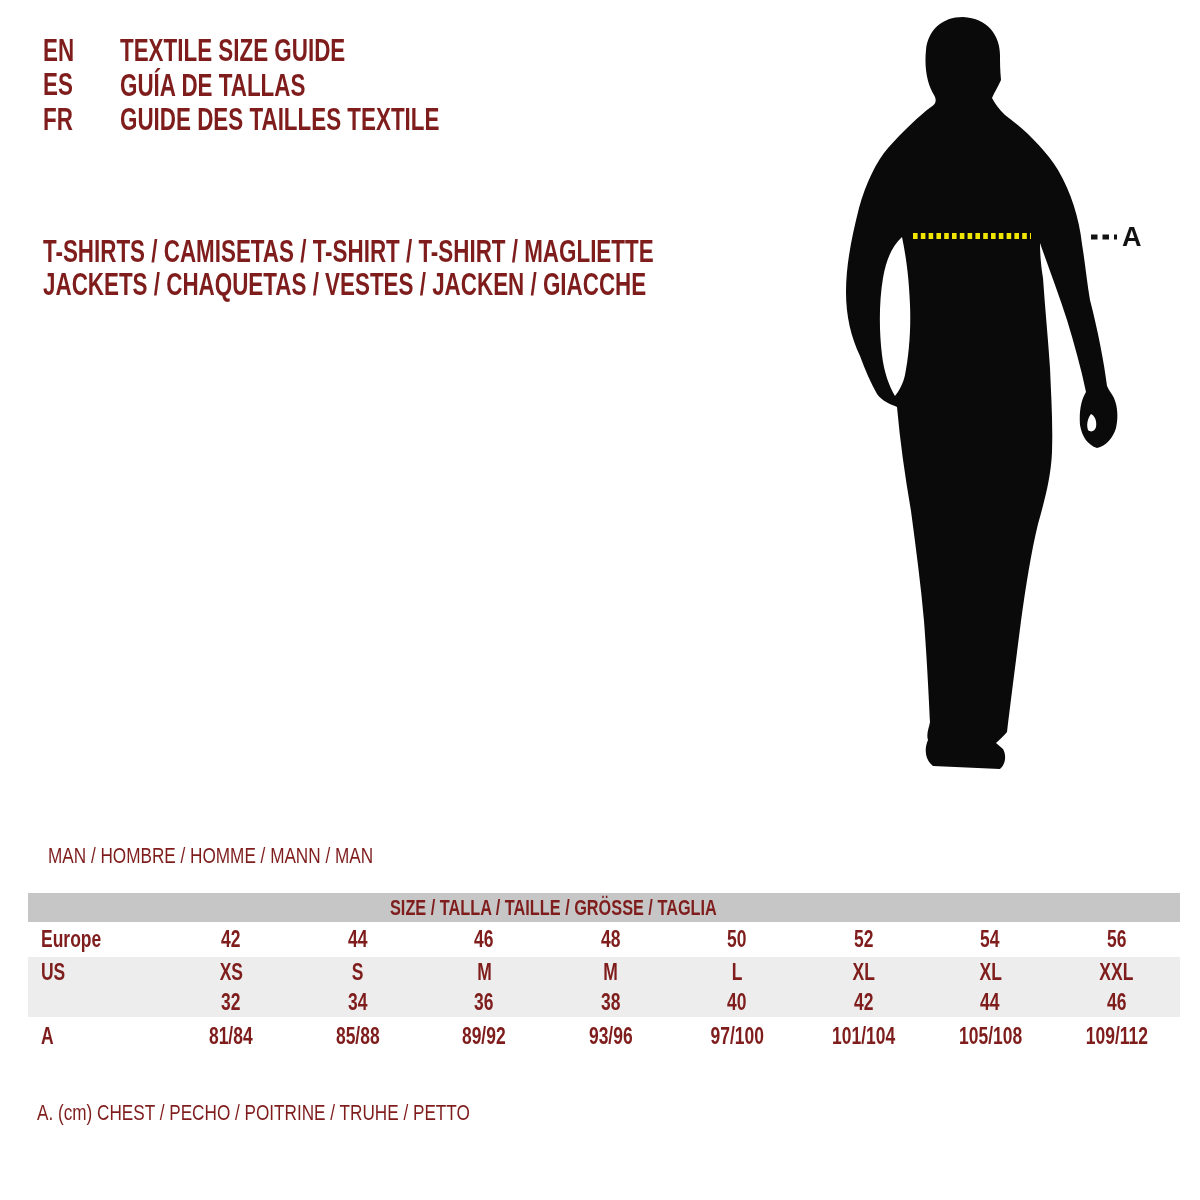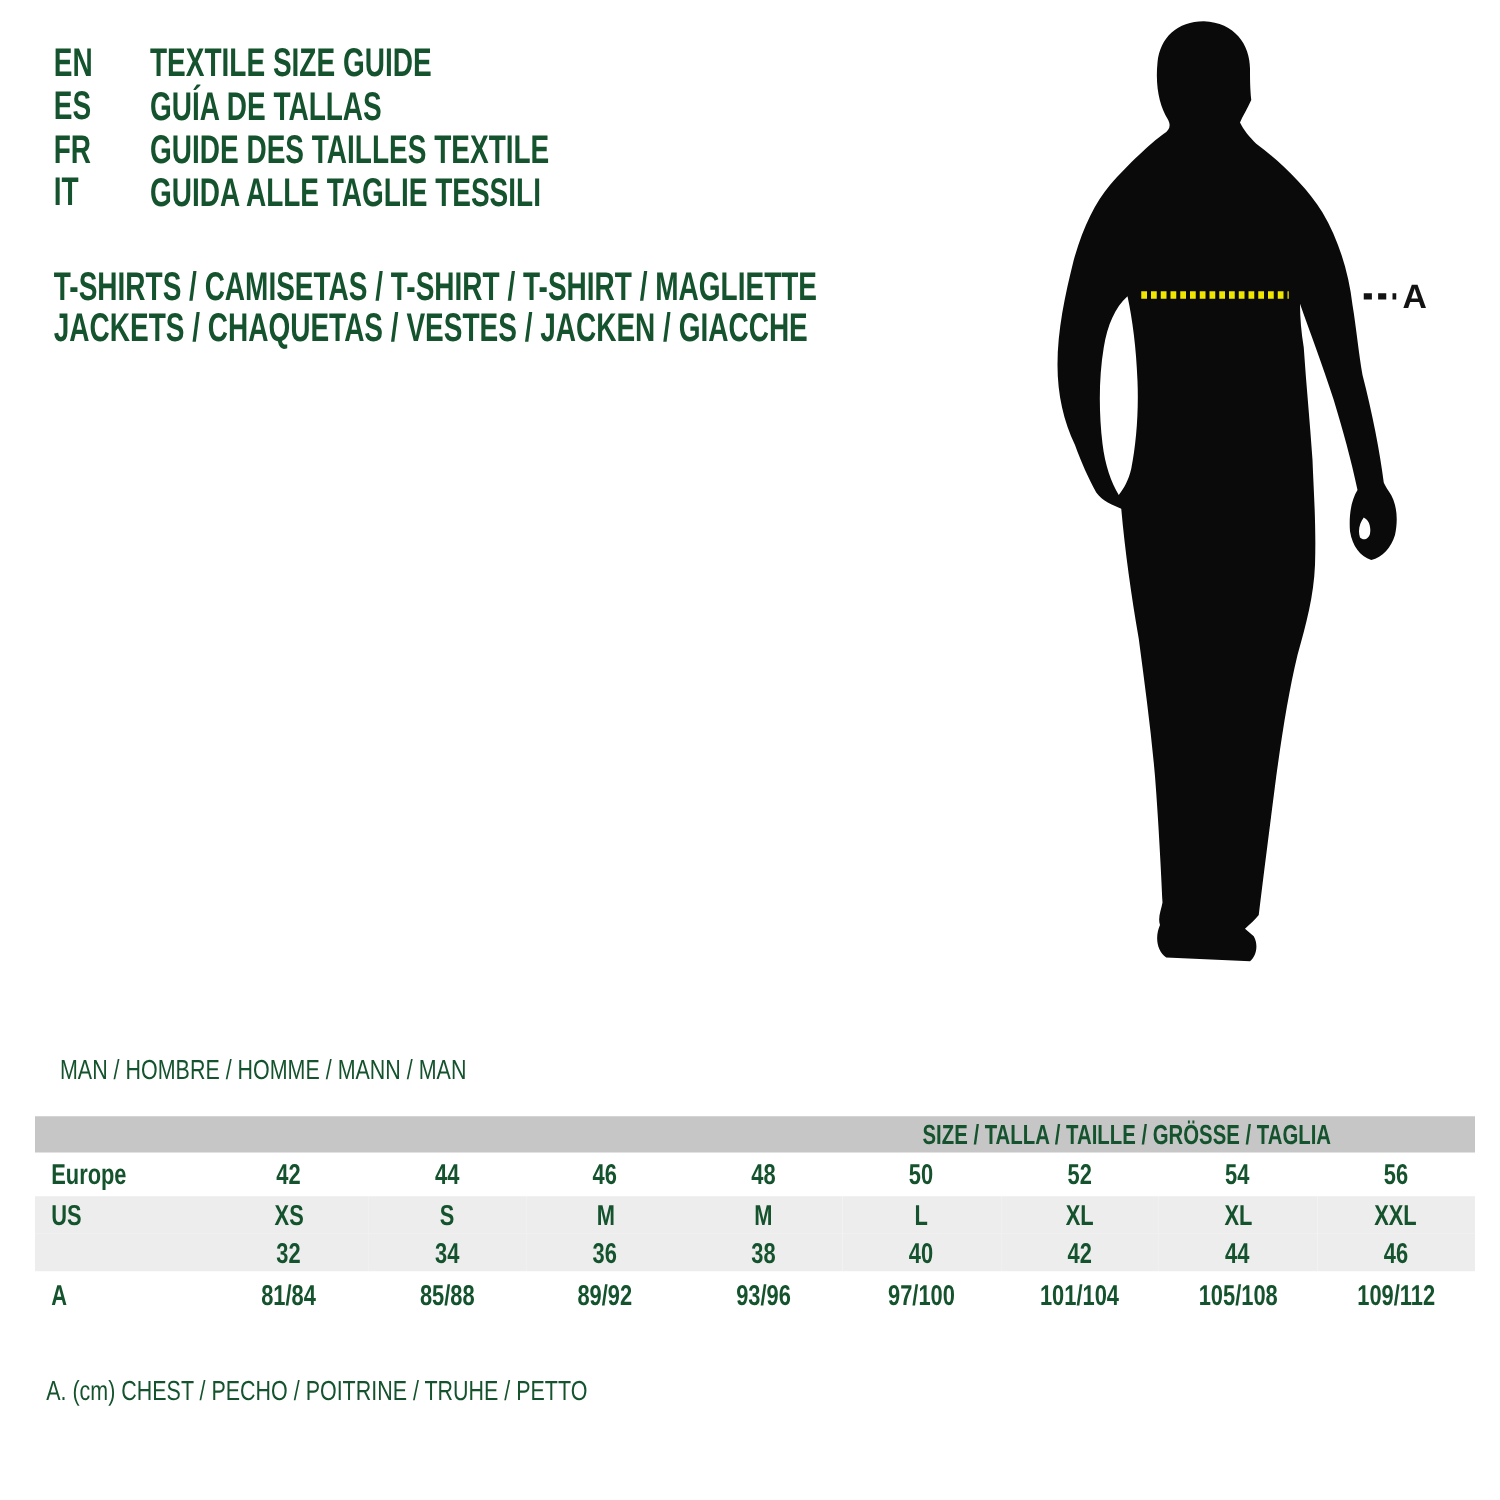--- a/index.html
+++ b/index.html
@@ -1,39 +1,39 @@
 <!DOCTYPE html>
 <html><head>
 <meta charset="utf-8">
 <style>
   html,body { margin:0; padding:0; background:#ffffff; }
   .canvas {
     position:relative; width:1200px; height:1200px; background:#ffffff;
-    font-family:"Liberation Sans","DejaVu Sans",sans-serif; color:#14532d;
+    font-family:"Liberation Sans","DejaVu Sans",sans-serif; color:#7f1d1d;
     overflow:hidden;
   }
   
   .cond   { display:inline-block; transform:scaleX(0.70); transform-origin:0 50%; white-space:nowrap; line-height:1; }
   .cond-c { display:inline-block; transform:scaleX(0.76); transform-origin:50% 50%; white-space:nowrap; line-height:1; }
 
   .lang-block { position:absolute; left:43px; top:33px; }
   .lang-row   { display:flex; align-items:center; height:34.5px; font-size:32px; font-weight:700; }
   .lang-code  { width:77px; }
 
-  .category-block { position:absolute; left:43px; top:212px; font-size:32px; font-weight:700; }
+  .category-block { position:absolute; left:43px; top:234px; font-size:32px; font-weight:700; }
   .category-line  { display:flex; align-items:center; height:33px; }
 
   .figure-svg { position:absolute; left:820px; top:0; width:380px; height:790px; }
   .measure-a-label { font-family:"Liberation Sans","DejaVu Sans",sans-serif; font-weight:700; font-size:27px; fill:#121212; }
 
   .section-title { position:absolute; left:48px; top:843px; font-size:22px; font-weight:400; }
 
   .size-table { position:absolute; left:28px; top:893px; width:1152px; border-collapse:collapse; table-layout:fixed; }
   .size-table th, .size-table td { padding:0; vertical-align:middle; white-space:nowrap; }
-  .size-table th { height:29px; text-align:right; padding-left:13px; font-size:22px; font-weight:700; }
+  .size-table th { height:29px; text-align:center; padding-left:13px; font-size:22px; font-weight:700; }
   .size-table td { text-align:center; font-size:23px; font-weight:700;margin-top:20px; }
   .size-table td.lbl { text-align:left; padding-left:13px; }
   tr.r-europe { height:35px; }
   tr.r-us     { height:30px; }
   tr.r-num    { height:30px; }
   tr.r-a      { height:38px; }
   col.c-lbl   { width:140px; }
 
   .note { position:absolute; left:37px; top:1100px; font-size:22px; font-weight:400; }
 </style>
@@ -47,24 +47,20 @@
       <span class="lang-code"><span class="cond">EN</span></span>
       <span class="cond">TEXTILE SIZE GUIDE</span>
     </div>
     <div class="lang-row">
       <span class="lang-code"><span class="cond">ES</span></span>
       <span class="cond">GUÍA DE TALLAS</span>
     </div>
     <div class="lang-row">
       <span class="lang-code"><span class="cond">FR</span></span>
       <span class="cond">GUIDE DES TAILLES TEXTILE</span>
-    </div>
-    <div class="lang-row">
-      <span class="lang-code"><span class="cond">IT</span></span>
-      <span class="cond">GUIDA ALLE TAGLIE TESSILI</span>
     </div>
   </div>
 
   <div class="category-block">
     <div class="category-line">
       <span class="cond">T-SHIRTS / CAMISETAS / T-SHIRT / T-SHIRT / MAGLIETTE</span>
     </div>
     <div class="category-line">
       <span class="cond">JACKETS / CHAQUETAS / VESTES / JACKEN / GIACCHE</span>
     </div>

